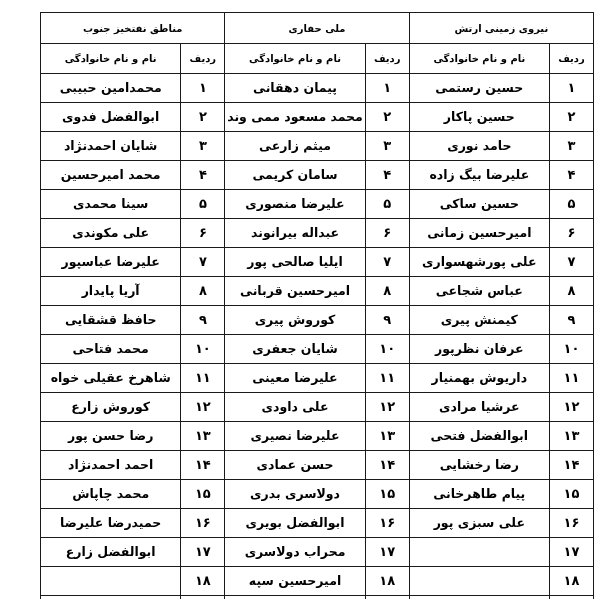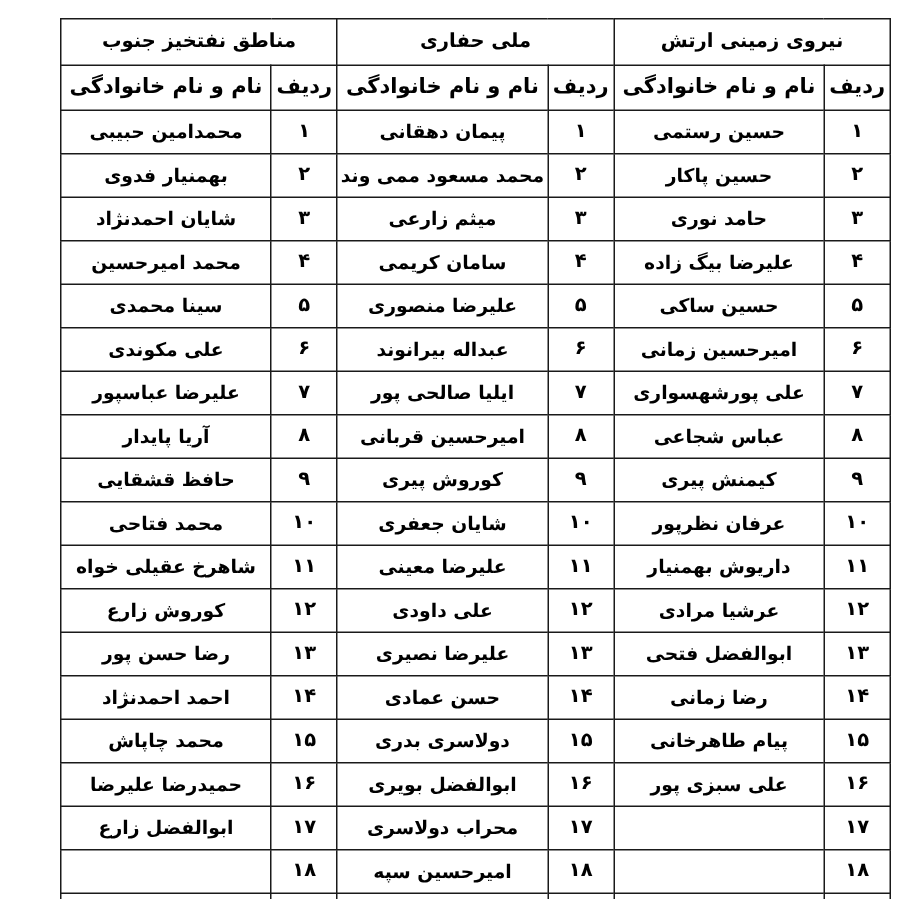--- a/index.html
+++ b/index.html
@@ -38,28 +38,28 @@
     vertical-align: middle;
     color: #000000;
     background: #ffffff;
   }
   
   col.radif { width: 44px; }
   col.name  { width: 140px; }
 
   th.group-title {
     height: 30px;
-    font-size: 13px;
+    font-size: 10px;
     font-weight: bold;
     letter-spacing: 0;
     line-height: 1.1;
   }
   th.col-head {
     height: 29px;
-    font-size: 14px;
+    font-size: 10px;
     font-weight: bold;
     line-height: 1.1;
   }
   td.cell {
     height: 28px;
     font-size: 12.5px;
     font-weight: bold;
     line-height: 1.1;
     white-space: nowrap;
   }
@@ -105,21 +105,21 @@
           <td class="cell">پیمان دهقانی</td>
           <td class="cell radif-cell">۱</td>
           <td class="cell">محمدامین حبیبی</td>
         </tr>
         <tr>
           <td class="cell radif-cell">۲</td>
           <td class="cell">حسین پاکار</td>
           <td class="cell radif-cell">۲</td>
           <td class="cell">محمد مسعود ممی وند</td>
           <td class="cell radif-cell">۲</td>
-          <td class="cell">بهمنیار فدوی</td>
+          <td class="cell">ابوالفضل فدوی</td>
         </tr>
         <tr>
           <td class="cell radif-cell">۳</td>
           <td class="cell">حامد نوری</td>
           <td class="cell radif-cell">۳</td>
           <td class="cell">میثم زارعی</td>
           <td class="cell radif-cell">۳</td>
           <td class="cell">شایان احمدنژاد</td>
         </tr>
         <tr>
@@ -197,21 +197,21 @@
         <tr>
           <td class="cell radif-cell">۱۳</td>
           <td class="cell">ابوالفضل فتحی</td>
           <td class="cell radif-cell">۱۳</td>
           <td class="cell">علیرضا نصیری</td>
           <td class="cell radif-cell">۱۳</td>
           <td class="cell">رضا حسن پور</td>
         </tr>
         <tr>
           <td class="cell radif-cell">۱۴</td>
-          <td class="cell">رضا زمانی</td>
+          <td class="cell">رضا رخشایی</td>
           <td class="cell radif-cell">۱۴</td>
           <td class="cell">حسن عمادی</td>
           <td class="cell radif-cell">۱۴</td>
           <td class="cell">احمد احمدنژاد</td>
         </tr>
         <tr>
           <td class="cell radif-cell">۱۵</td>
           <td class="cell">پیام طاهرخانی</td>
           <td class="cell radif-cell">۱۵</td>
           <td class="cell">دولاسری بدری</td>

